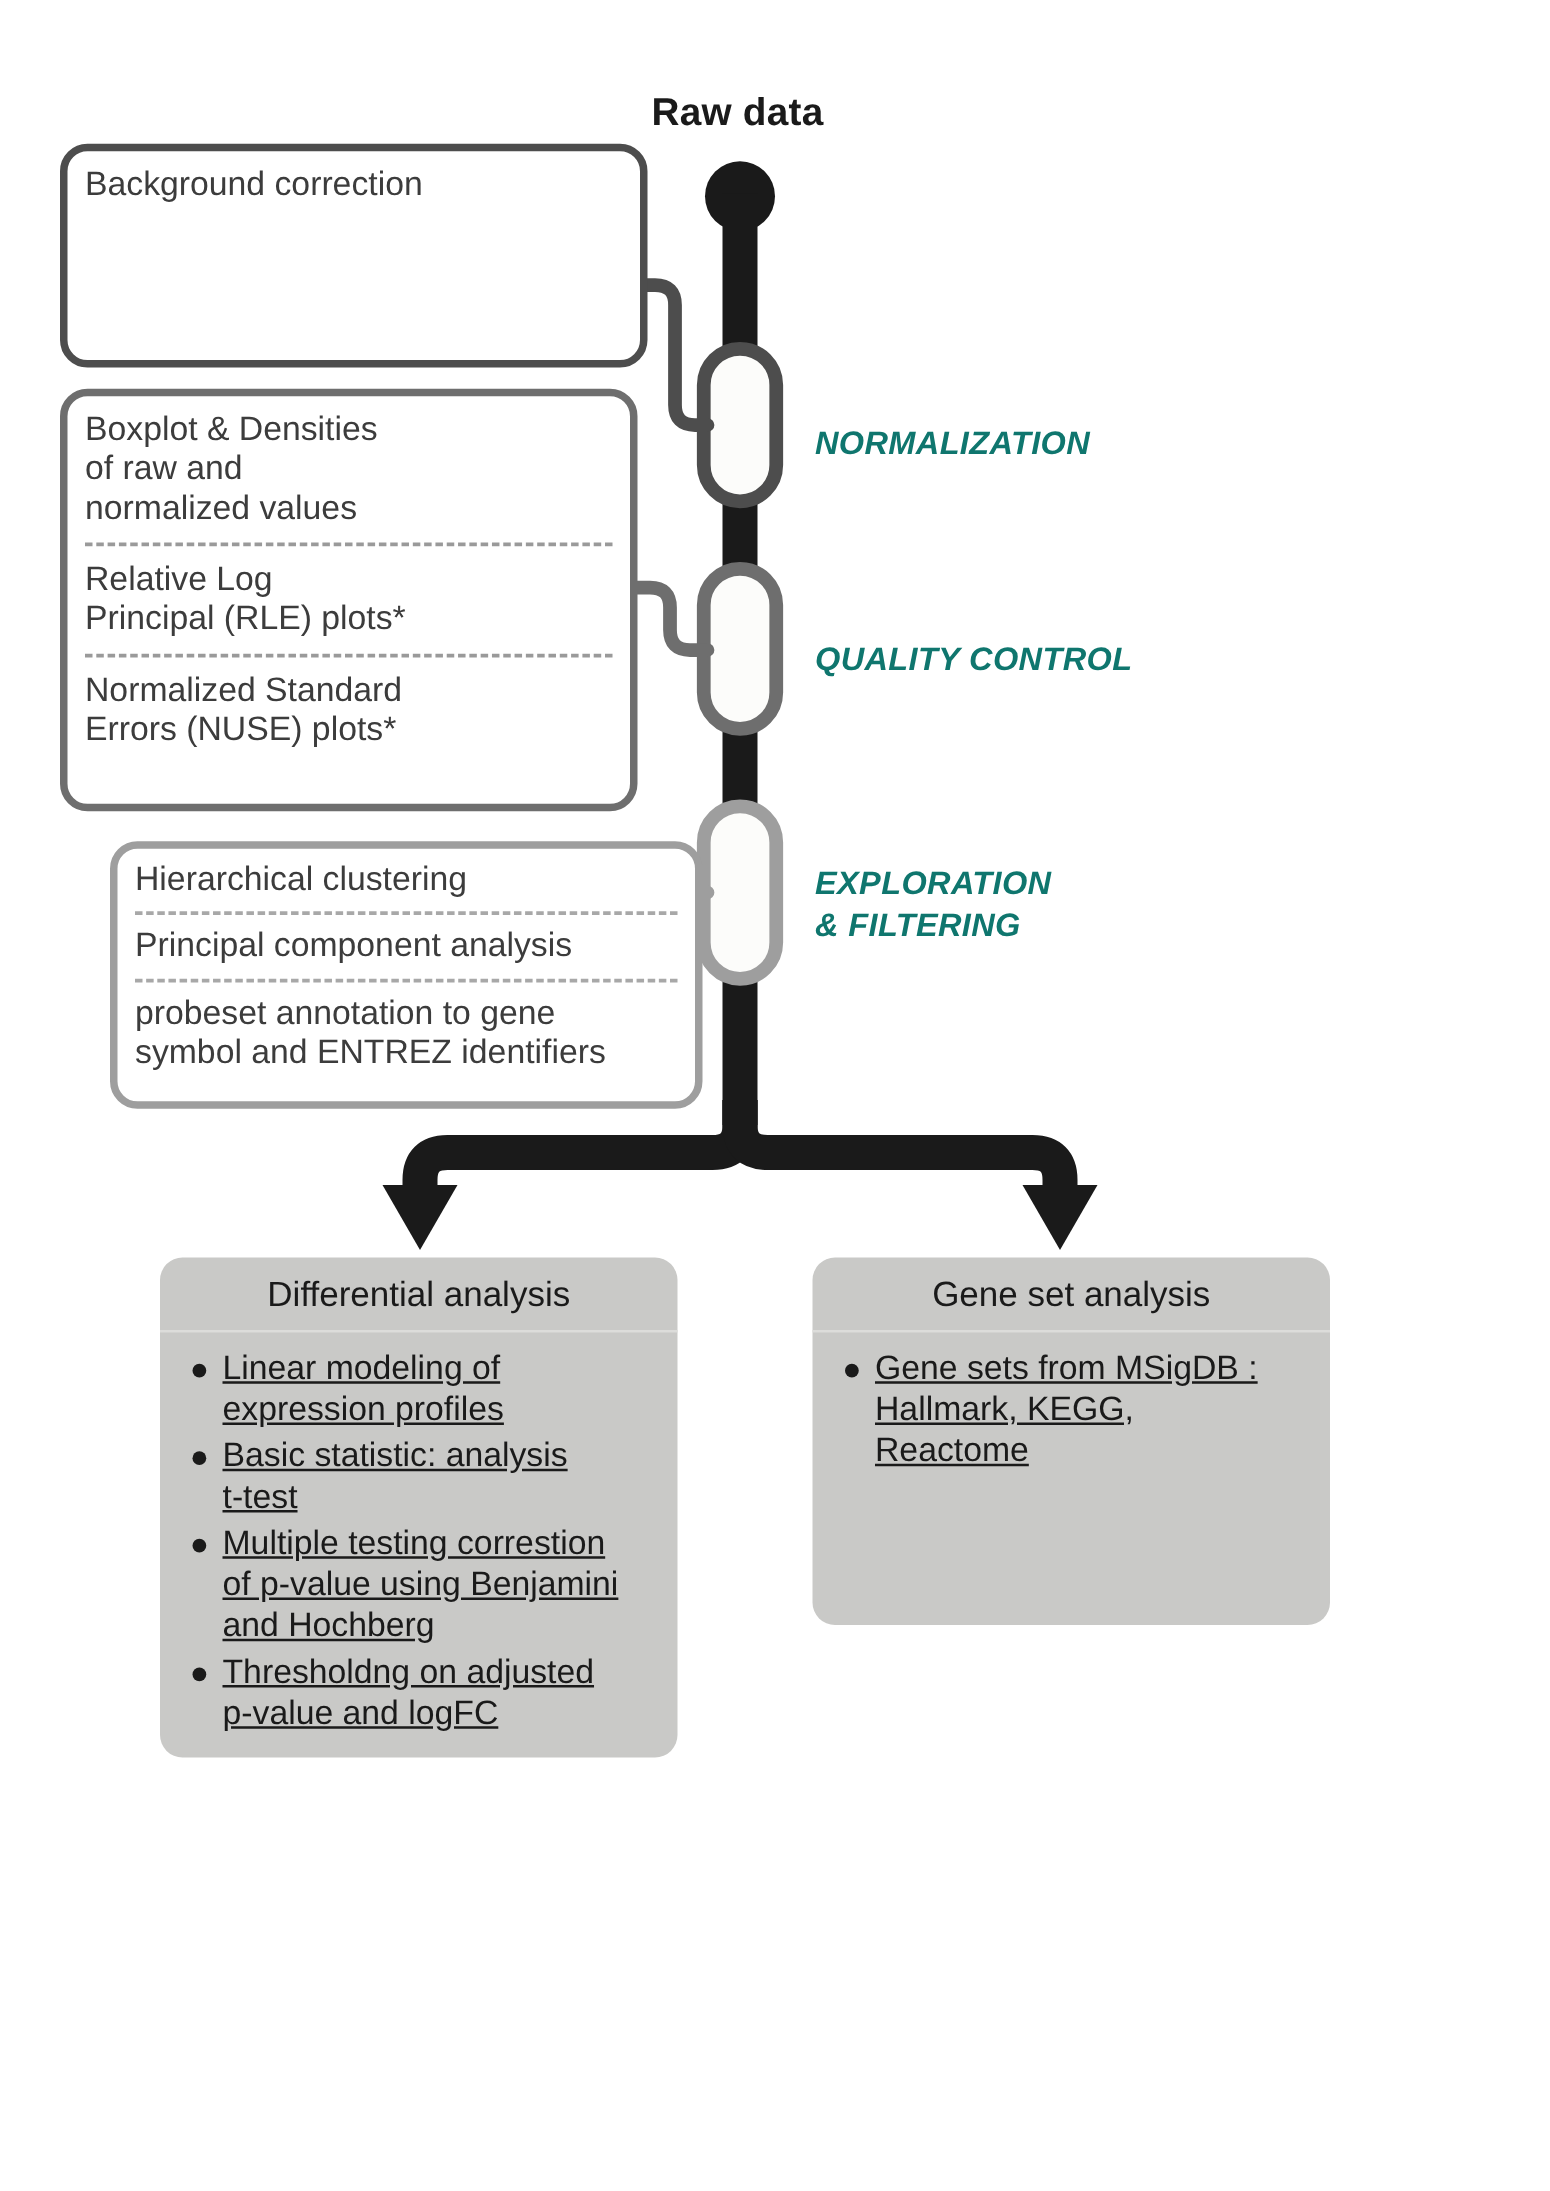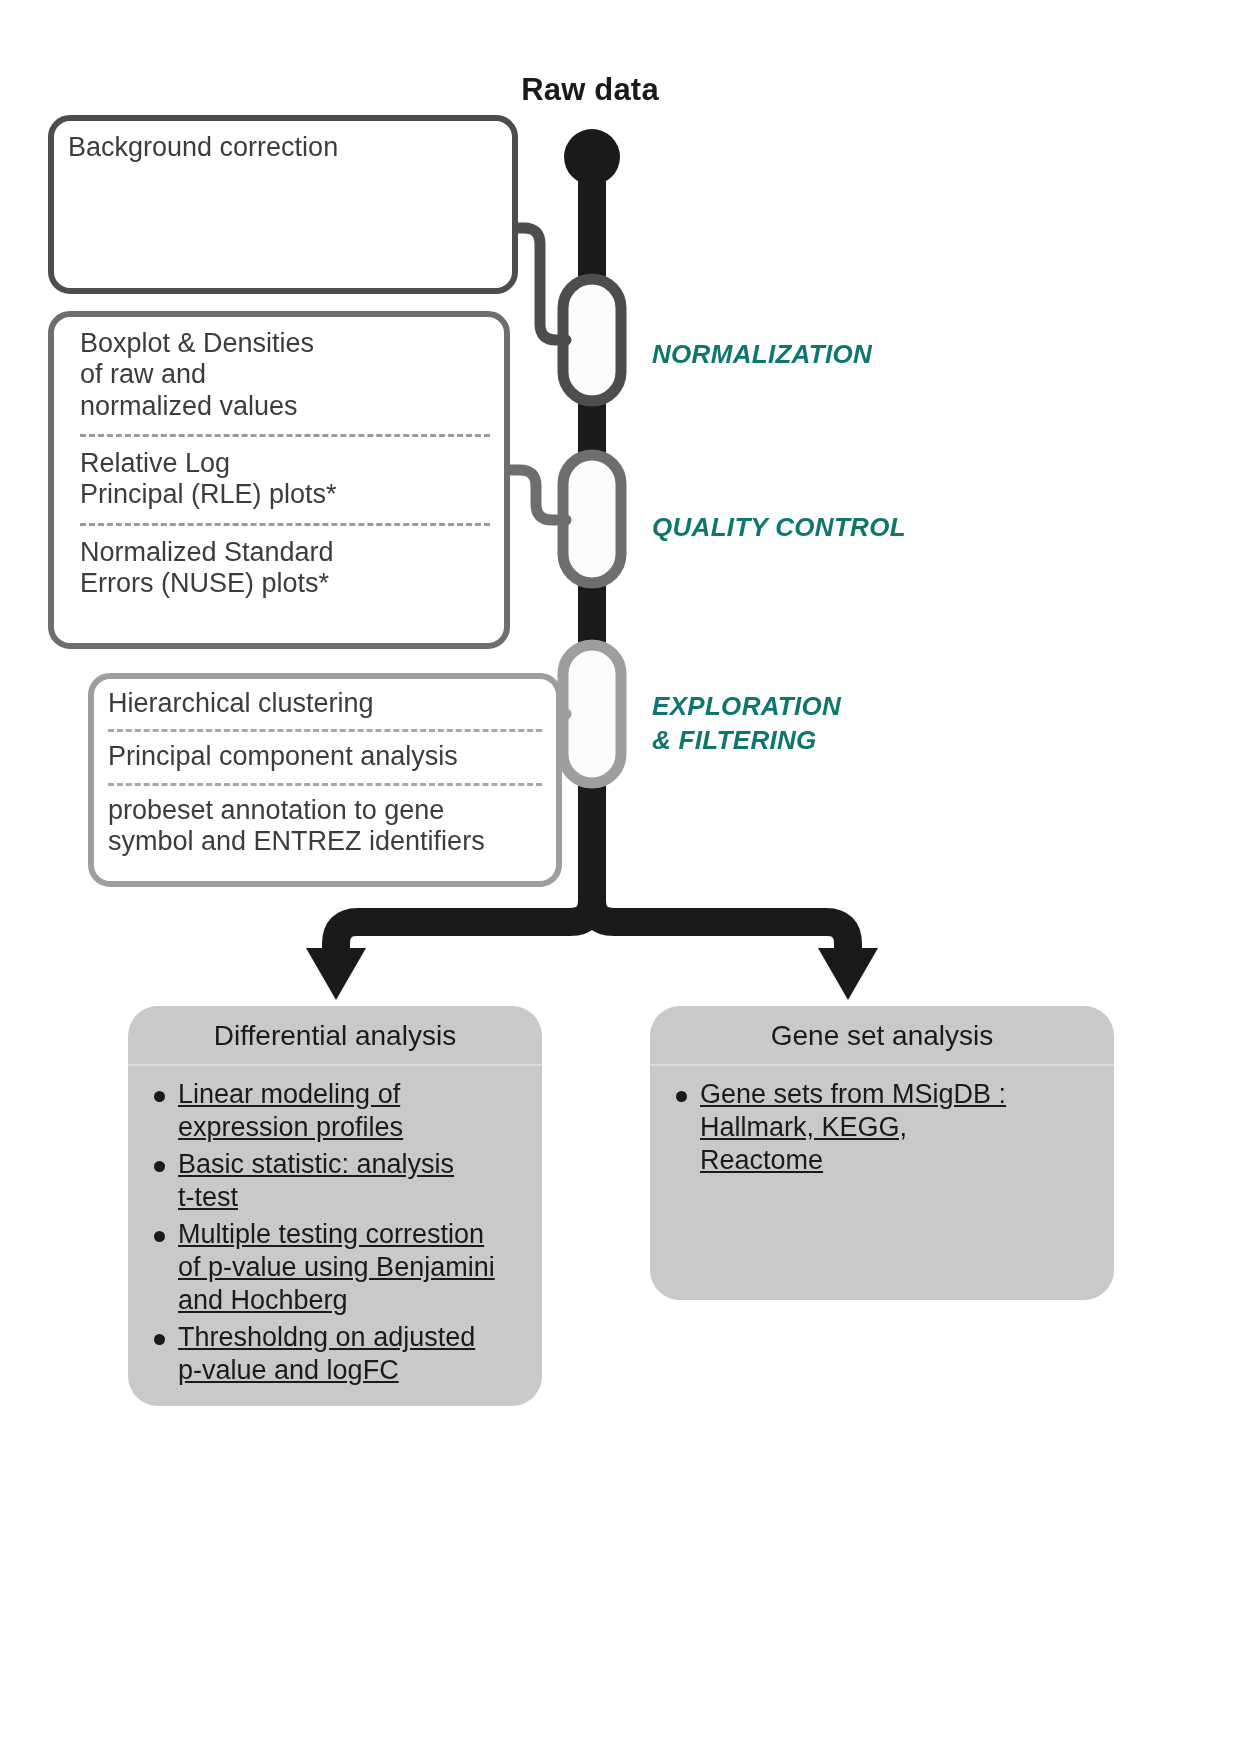--- a/index.html
+++ b/index.html
@@ -25,54 +25,54 @@
     border-radius:22px;background:#fff;
   }
   .detail-box .inner{padding:0 14px;}
   .detail-row{
     font-size:27px;line-height:1.16;color:#3c3c3c;
     padding:11px 0 12px 0;white-space:pre-line;
   }
   .detail-row + .detail-row{border-top:3px dashed #8d8d8d;}
 
   #box-normalization{left:48px;top:115px;width:470px;height:179px;border:6px solid #4d4d4d;}
-  #box-qc{left:48px;top:311px;width:462px;height:338px;border:6px solid #6e6e6e;padding-left:12px;}
+  #box-qc{left:48px;top:311px;width:462px;height:338px;border:6px solid #6e6e6e;}
   #box-qc .detail-row + .detail-row{border-top-color:#9a9a9a;}
   #box-exploration{left:48px;top:673px;width:474px;height:214px;border:6px solid #9e9e9e;margin-left:40px;}
   #box-exploration .detail-row{padding:9px 0 10px 0;}
   #box-exploration .detail-row + .detail-row{border-top-color:#a8a8a8;}
 
   
   .stage-label{
     position:absolute;font-size:26px;font-weight:bold;line-height:1.3;
     color:#0f766e;letter-spacing:.3px;white-space:pre-line;font-style:italic;
   }
   #label-normalization{left:652px;top:338px;}
   #label-qc{left:652px;top:511px;}
   #label-exploration{left:652px;top:690px;}
 
   
   .panel{
-    position:absolute;background:#c9c9c7;border-radius:30px;box-sizing:border-box;
+    position:absolute;background:#c9c9c7;border-radius:18px;box-sizing:border-box;
   }
   .panel-title{
     font-size:28px;text-align:center;color:#1a1a1a;
     padding:14px 10px 12px 10px;border-bottom:2px solid #dcdcda;
   }
   .panel ul{margin:0;padding:12px 16px 18px 20px;list-style:none;}
   .panel li{
     font-size:27px;line-height:1.22;color:#1a1a1a;
     position:relative;padding-left:30px;margin-bottom:4px;white-space:pre-line;text-decoration:underline;
   }
   .panel li:before{
     content:"";position:absolute;left:6px;top:13px;
     width:11px;height:11px;border-radius:50%;background:#1a1a1a;
   }
   #panel-differential{left:128px;top:1006px;width:414px;height:400px;}
-  #panel-geneset{left:650px;top:1006px;width:464px;height:294px;}
+  #panel-geneset{left:650px;top:1006px;width:414px;height:294px;}
 </style>
 </head>
 <body>
 
 <div class="stage" id="raw-data-title">Raw data</div>
 
 <svg id="spine-svg" viewBox="0 0 1240 1753" xmlns="http://www.w3.org/2000/svg">
 
   <g>
     <circle cx="592" cy="157" r="28" fill="#1a1a1a"></circle>

